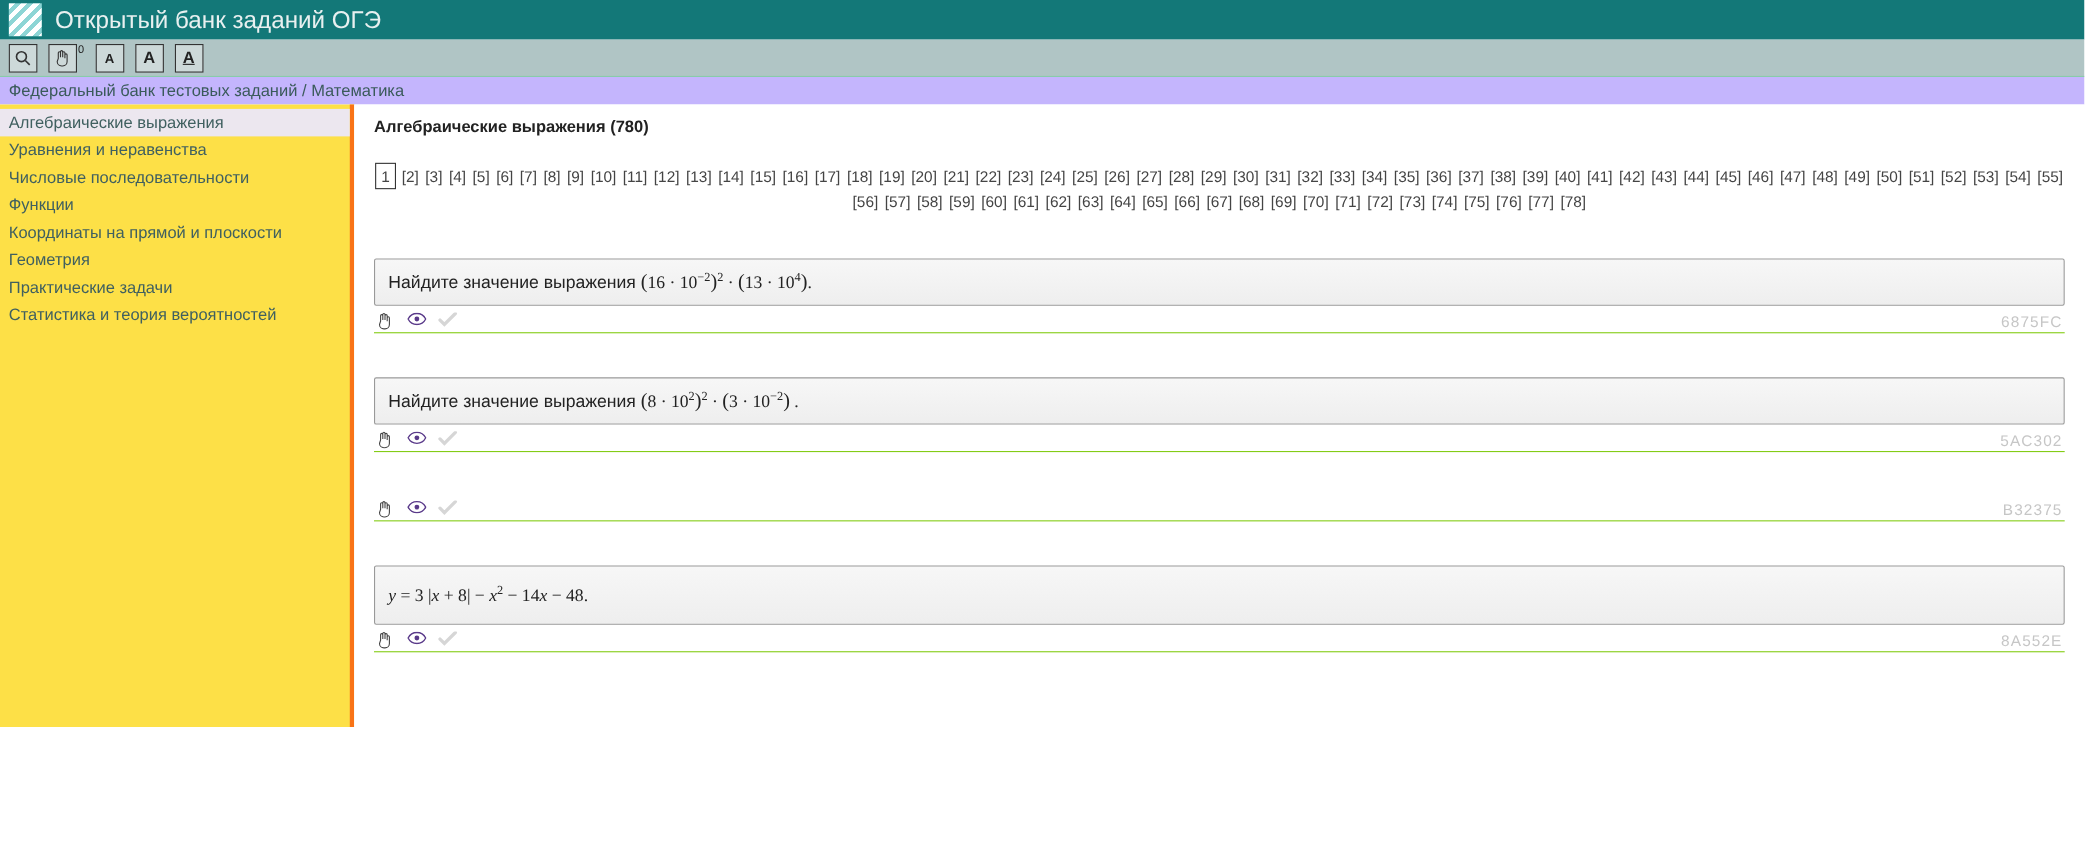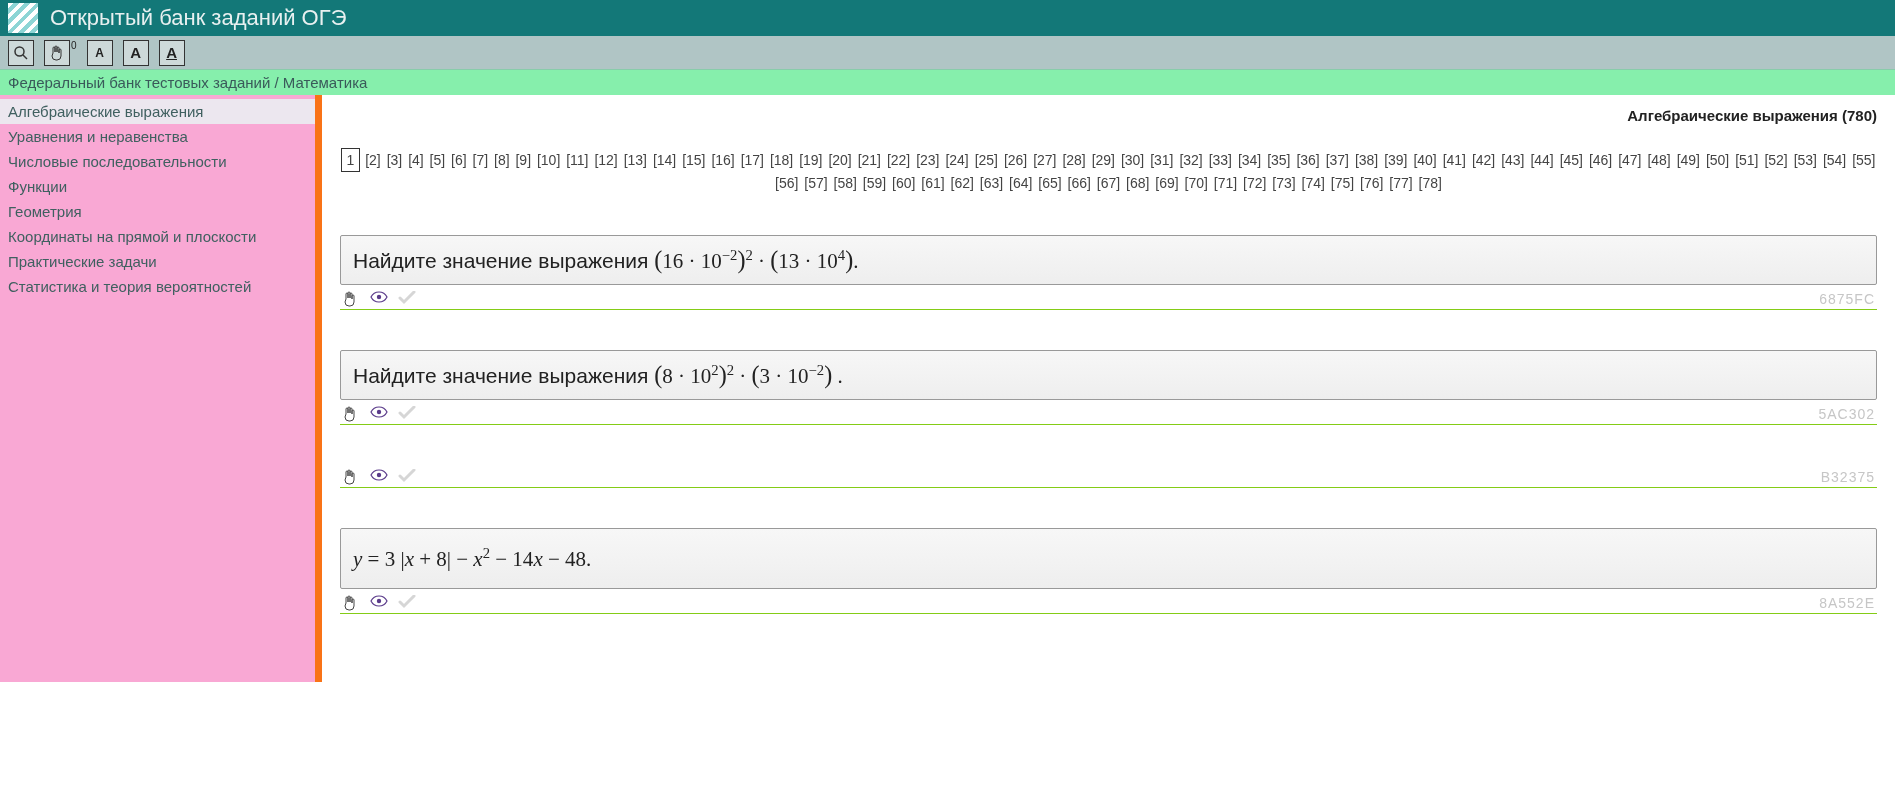--- a/index.html
+++ b/index.html
@@ -6,32 +6,32 @@
   body { font-family: Arial, Helvetica, sans-serif; font-size: 14px; color: #222; background: #fff; }
   .header { background: #1a7a7a; background: linear-gradient(to right, #137878, #137878); color: #e8f0f0; display: flex; align-items: center; height: 36px; padding: 0 8px; }
   .logo { width: 30px; height: 30px; background: #8dd5d5; margin-right: 12px; position: relative; overflow: hidden; }
   .logo::before { content:''; position:absolute; inset:0; background: repeating-linear-gradient(135deg, #fff 0 4px, transparent 4px 8px); }
   .header-title { font-size: 18px; flex: 1; }
   .header-right { font-size: 22px; margin-right: 10px; }
   .toolbar { background: #b0c5c5; height: 34px; display: flex; align-items: center; gap: 10px; padding: 0 8px; border-bottom: 1px solid #8ca; }
   .tool-btn { width: 26px; height: 26px; border: 1px solid #333; display: flex; align-items: center; justify-content: center; background: #cdd9d9; cursor: pointer; font-weight: bold; }
   .tool-hand-wrap { display:flex; align-items:flex-start; }
   .tool-sup { font-size: 10px; margin-left: 1px; }
-  .breadcrumb { background: #86efac; color: #3a5a5a; padding: 4px 8px; font-size: 15px; }
+  .breadcrumb { background: #c4b5fd; color: #3a5a5a; padding: 4px 8px; font-size: 15px; }
   .layout { display: flex; }
-  .sidebar { width: 322px; min-width: 322px; background: #f9a8d4; border-right: 7px solid #f97316; padding: 4px 0; }
+  .sidebar { width: 322px; min-width: 322px; background: #fde047; border-right: 4px solid #f97316; padding: 4px 0; }
   .side-item { padding: 4px 8px; font-size: 15px; color: #406060; cursor: pointer; }
   .side-item.active { background: #ece7ef; }
   .main { flex: 1; padding: 8px 18px 30px 18px; background: #fff; }
-  .page-title { text-align: right; font-weight: bold; font-size: 15px; margin: 4px 0 10px 0; }
+  .page-title { text-align: left; font-weight: bold; font-size: 15px; margin: 4px 0 10px 0; }
   .pager { text-align: center; font-size: 14px; color: #444; line-height: 1.6; margin-bottom: 18px; margin-top: 24px; }
   .page-link { display: inline-block; padding: 0 1px; cursor: pointer; }
   .page-link.current { border: 1px solid #333; padding: 0 5px; }
   .task { margin: 0 0 38px 0; }
-  .task-box { border: 1px solid #999; border-radius: 2px; background: #f3f3f3; background: linear-gradient(#f7f7f7,#eeeeee); padding: 10px 12px; font-size: 21px; margin-top: 40px; }
+  .task-box { border: 1px solid #999; border-radius: 2px; background: #f3f3f3; background: linear-gradient(#f7f7f7,#eeeeee); padding: 10px 12px; font-size: 16px; margin-top: 40px; }
   .task-box .formula { font-family: Georgia, 'Times New Roman', serif; }
   .task-foot { display: flex; align-items: center; gap: 10px; padding: 6px 2px 2px 2px; border-bottom: 1px solid #84cc16; }
   .task-foot .icon { width: 18px; height: 16px; cursor: pointer; }
   .task-id { margin-left: auto; color: #c6c6c6; font-size: 14px; letter-spacing: 1px; }
   .hand-icon svg, .eye-icon svg, .check-icon svg, .search-icon svg { display:block; }
   sup, sub { font-size: 0.7em; }
   .big-paren { font-size: 1.15em; }
   .italic { font-style: italic; font-family: Georgia, serif; }
 </style>
 </head>
@@ -67,22 +67,22 @@
 </div>
 
 <div class="breadcrumb">Федеральный банк тестовых заданий / Математика</div>
 
 <div class="layout">
   <div class="sidebar" id="sidebar">
       <div class="side-item active">Алгебраические выражения</div>
       <div class="side-item">Уравнения и неравенства</div>
       <div class="side-item">Числовые последовательности</div>
       <div class="side-item">Функции</div>
+      <div class="side-item">Координаты на прямой и плоскости</div>
       <div class="side-item">Геометрия</div>
-      <div class="side-item">Координаты на прямой и плоскости</div>
       <div class="side-item">Практические задачи</div>
       <div class="side-item">Статистика и теория вероятностей</div>
     </div>
 
   <div class="main">
     <div class="page-title">Алгебраические выражения (780)</div>
     <div class="pager" id="pager"><span class="page-link current">1</span> <span class="page-link">[2]</span> <span class="page-link">[3]</span> <span class="page-link">[4]</span> <span class="page-link">[5]</span> <span class="page-link">[6]</span> <span class="page-link">[7]</span> <span class="page-link">[8]</span> <span class="page-link">[9]</span> <span class="page-link">[10]</span> <span class="page-link">[11]</span> <span class="page-link">[12]</span> <span class="page-link">[13]</span> <span class="page-link">[14]</span> <span class="page-link">[15]</span> <span class="page-link">[16]</span> <span class="page-link">[17]</span> <span class="page-link">[18]</span> <span class="page-link">[19]</span> <span class="page-link">[20]</span> <span class="page-link">[21]</span> <span class="page-link">[22]</span> <span class="page-link">[23]</span> <span class="page-link">[24]</span> <span class="page-link">[25]</span> <span class="page-link">[26]</span> <span class="page-link">[27]</span> <span class="page-link">[28]</span> <span class="page-link">[29]</span> <span class="page-link">[30]</span> <span class="page-link">[31]</span> <span class="page-link">[32]</span> <span class="page-link">[33]</span> <span class="page-link">[34]</span> <span class="page-link">[35]</span> <span class="page-link">[36]</span> <span class="page-link">[37]</span> <span class="page-link">[38]</span> <span class="page-link">[39]</span> <span class="page-link">[40]</span> <span class="page-link">[41]</span> <span class="page-link">[42]</span> <span class="page-link">[43]</span> <span class="page-link">[44]</span> <span class="page-link">[45]</span> <span class="page-link">[46]</span> <span class="page-link">[47]</span> <span class="page-link">[48]</span> <span class="page-link">[49]</span> <span class="page-link">[50]</span> <span class="page-link">[51]</span> <span class="page-link">[52]</span> <span class="page-link">[53]</span> <span class="page-link">[54]</span> <span class="page-link">[55]</span> <span class="page-link">[56]</span> <span class="page-link">[57]</span> <span class="page-link">[58]</span> <span class="page-link">[59]</span> <span class="page-link">[60]</span> <span class="page-link">[61]</span> <span class="page-link">[62]</span> <span class="page-link">[63]</span> <span class="page-link">[64]</span> <span class="page-link">[65]</span> <span class="page-link">[66]</span> <span class="page-link">[67]</span> <span class="page-link">[68]</span> <span class="page-link">[69]</span> <span class="page-link">[70]</span> <span class="page-link">[71]</span> <span class="page-link">[72]</span> <span class="page-link">[73]</span> <span class="page-link">[74]</span> <span class="page-link">[75]</span> <span class="page-link">[76]</span> <span class="page-link">[77]</span> <span class="page-link">[78]</span> </div>
     <div id="tasks">
         <div class="task">
           <div class="task-box"><span>Найдите значение выражения </span><span class="formula"><span class="big-paren">(</span>16 · 10<sup>−2</sup><span class="big-paren">)</span><sup>2</sup> · <span class="big-paren">(</span>13 · 10<sup>4</sup><span class="big-paren">)</span>.</span></div>

